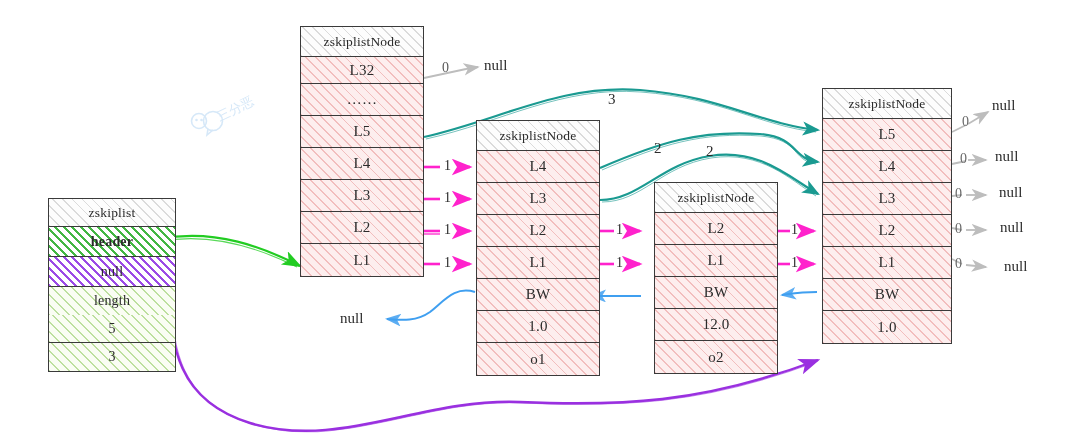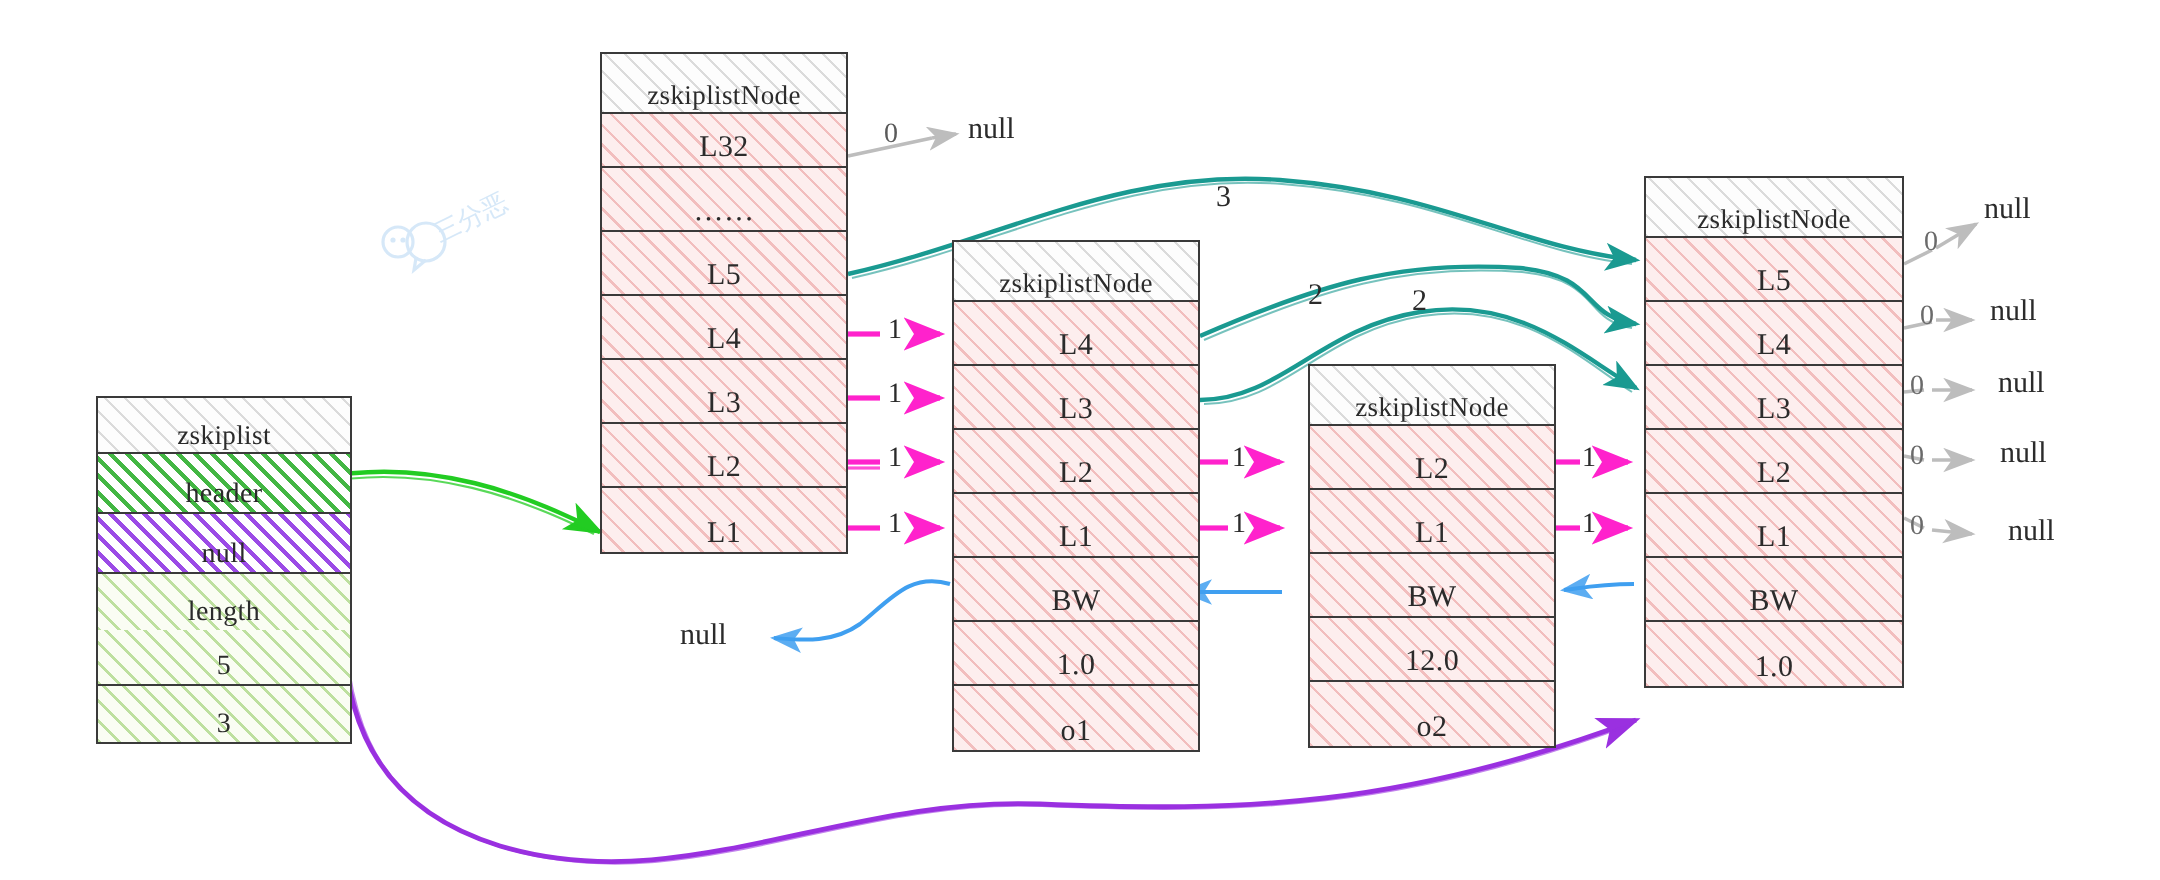--- a/index.html
+++ b/index.html
@@ -7,21 +7,21 @@
        font-family:"Liberation Serif","DejaVu Serif",serif;}
   #stage{position:relative;width:1080px;height:440px;background:#fff;}
 
   svg.layer{position:absolute;left:0;top:0;width:1080px;height:440px;overflow:visible;}
   svg.edges{z-index:1;}
 
   .box{position:absolute;z-index:2;box-sizing:border-box;
        border:1.6px solid #3a3a3a;background:#fff;}
   .row{box-sizing:border-box;position:relative;
        border-bottom:1.6px solid #3a3a3a;
-       display:flex;align-items:flex-end;justify-content:center;
+       display:flex;align-items:center;justify-content:center;
        color:#2b2b2b;letter-spacing:.2px;}
   .row:last-child{border-bottom:none;}
   .row span{position:relative;z-index:2;}
 
   
   .hatch-pink{background-image:repeating-linear-gradient(45deg,
         rgba(233,150,150,.55) 0 1.2px, rgba(255,255,255,0) 1.2px 7px);
         background-color:#fdeeee;}
   .hatch-white{background-image:repeating-linear-gradient(45deg,
         rgba(150,150,150,.33) 0 1px, rgba(255,255,255,0) 1px 7px);
@@ -151,21 +151,21 @@
       <path d="M475,292 C455,286 445,300 430,312 C416,322 400,320 387,319" fill="none" stroke="#3f9ff0" stroke-width="2" marker-end="url(#ah-blue)"></path>
       <path d="M641,296 C620,296 605,296 592,296" fill="none" stroke="#3f9ff0" stroke-width="2" marker-end="url(#ah-blue)"></path>
       <path d="M817,292 C800,292 790,294 782,295" fill="none" stroke="#3f9ff0" stroke-width="2" marker-end="url(#ah-blue)"></path>
     </g>
   </svg>
 
   <div class="box" id="zskiplist" style="left:48px;top:198px;width:128px;">
     <div class="row sl-title hatch-white" style="height:28px;">
       <span>zskiplist</span>
       </div>
-    <div class="row sl-row hatch-green" style="height:30px;">
+    <div class="row sl-row hatch-green" style="height:30px;font-weight:bold;">
       <span>header</span>
       </div>
     <div class="row sl-row hatch-purple" style="height:30px;">
       <span>null</span>
       </div>
     <div class="row sl-row hatch-lgreen" style="height:28px;border-bottom:none;">
       <span>length</span>
       </div>
     <div class="row sl-row hatch-lgreen" style="height:28px;">
       <span>5</span>

